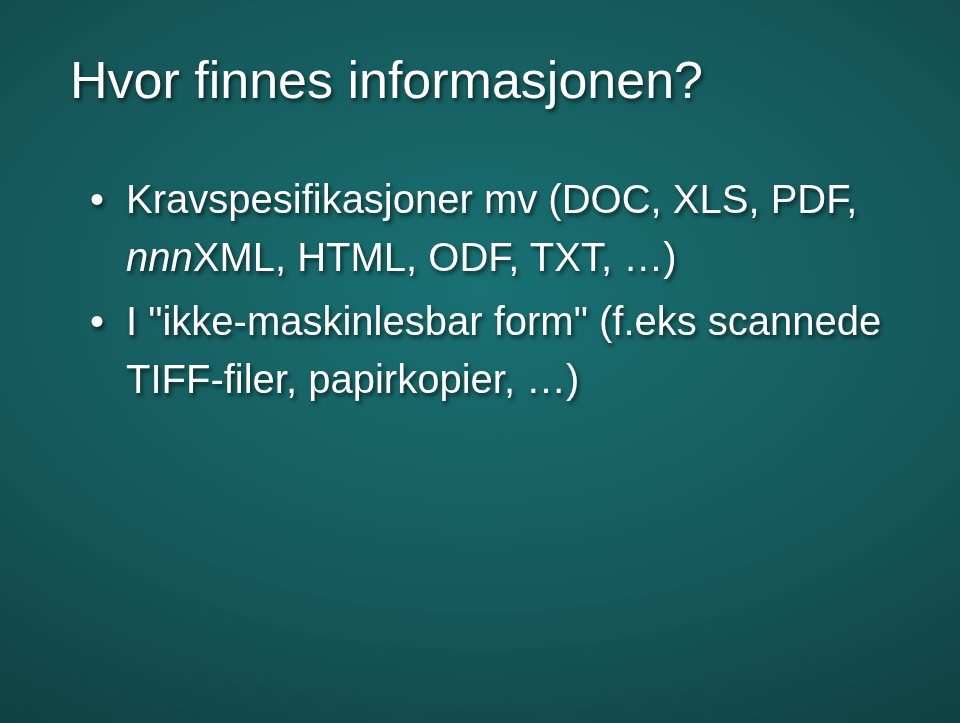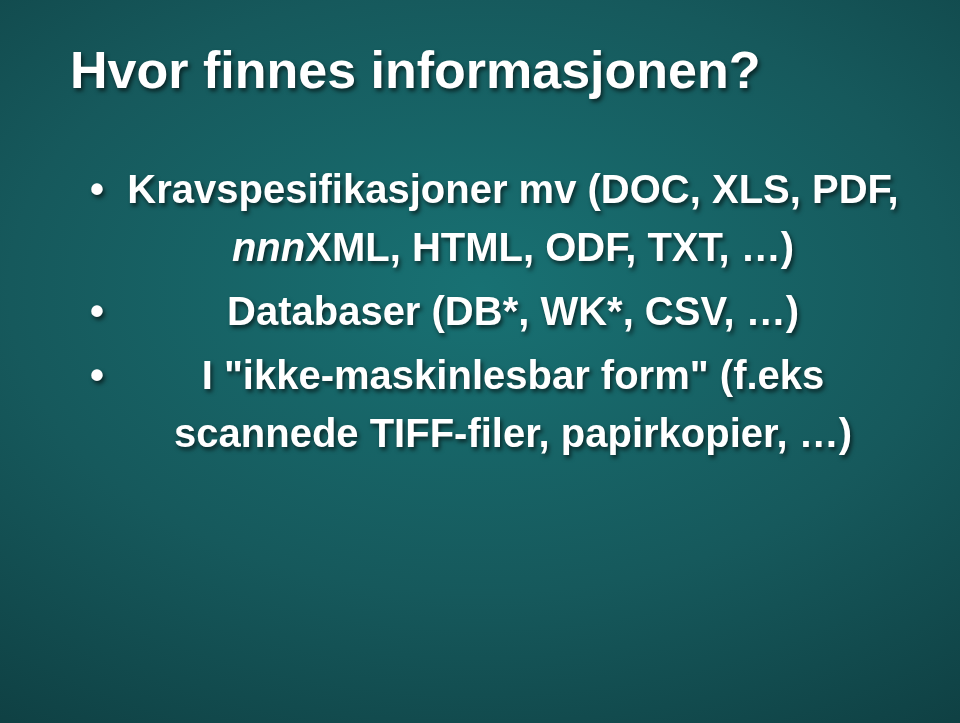--- a/index.html
+++ b/index.html
@@ -7,36 +7,34 @@
     padding: 0;
     width: 960px;
     height: 723px;
     overflow: hidden;
   }
   body {
     background: radial-gradient(ellipse 140% 120% at 50% 40%, #187173 0%, #16595c 35%, #0e3d40 65%, #062427 100%);
     font-family: Arial, Helvetica, sans-serif;
   }
   .slide {
-    padding: 40px 60px 40px 60px;
-    font-weight: bold;
+    padding: 50px 60px 40px 60px;
   }
   .title {
     font-size: 52px;
     color: #ffffff;
     text-shadow: 2px 3px 4px rgba(0,0,0,0.6);
     margin-bottom: 60px;
     margin-left: 10px;
     font-family: Arial, Helvetica, sans-serif;
   }
   ul.bullets {
     list-style: none;
     padding: 0;
     margin: 0 0 0 30px;
-    text-align: center;
   }
   ul.bullets li {
     font-size: 40px;
     color: #ffffff;
     text-shadow: 2px 3px 4px rgba(0,0,0,0.6);
     line-height: 1.45;
     padding-left: 36px;
     position: relative;
     margin-bottom: 6px;
   }
@@ -56,19 +54,16 @@
 </head>
 <body>
 
 <div class="slide">
   <div class="title">Hvor finnes informasjonen?</div>
   <ul class="bullets">
     <li>
       <span>Kravspesifikasjoner mv (DOC, XLS, PDF, </span><span class="italic">nnn</span><span>XML, HTML, ODF, TXT, …)</span>
     </li>
     <li>
-      <span>Databaser (DB*, WK*, CSV, …)</span>
-    </li>
-    <li>
       <span>I "ikke-maskinlesbar form" (f.eks scannede TIFF-filer, papirkopier, …)</span>
     </li>
   </ul>
 </div>
 
 </body></html>

